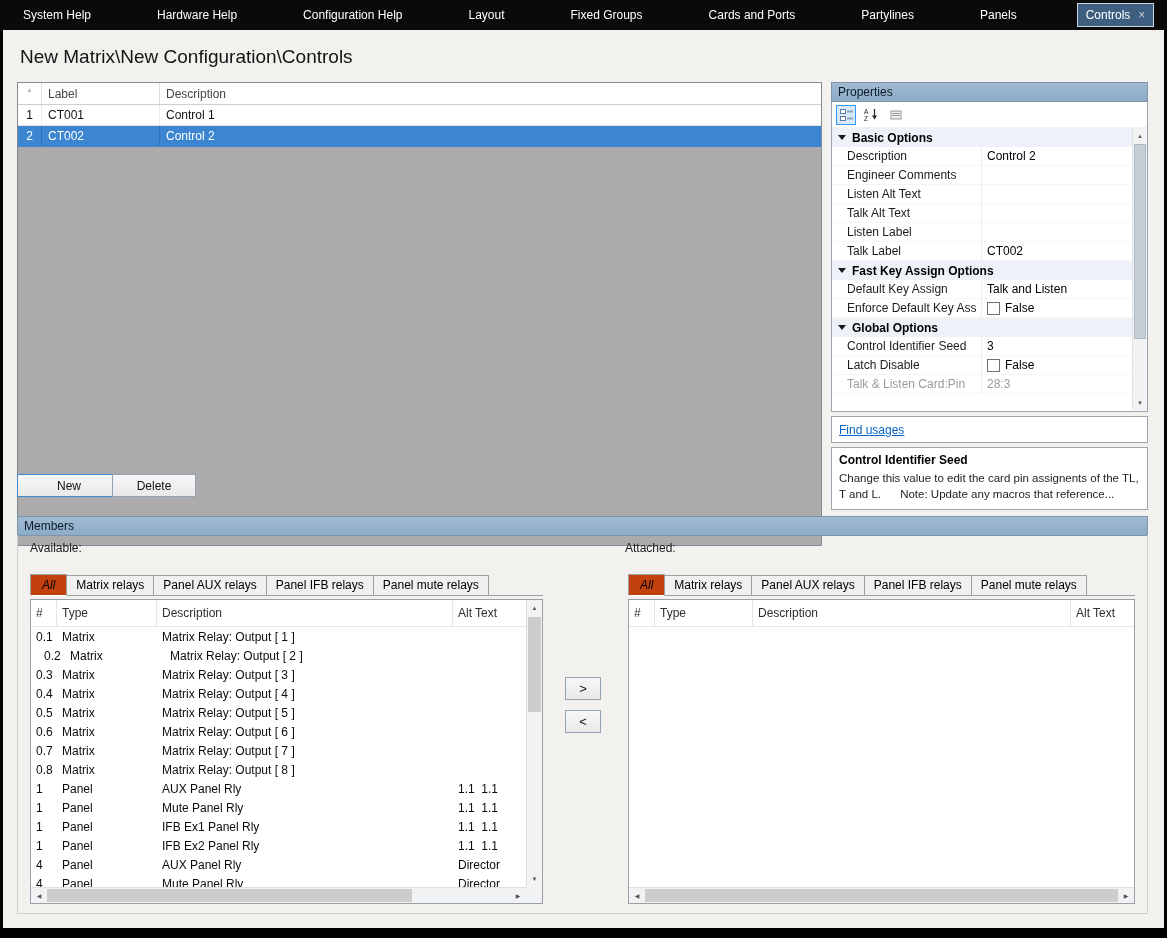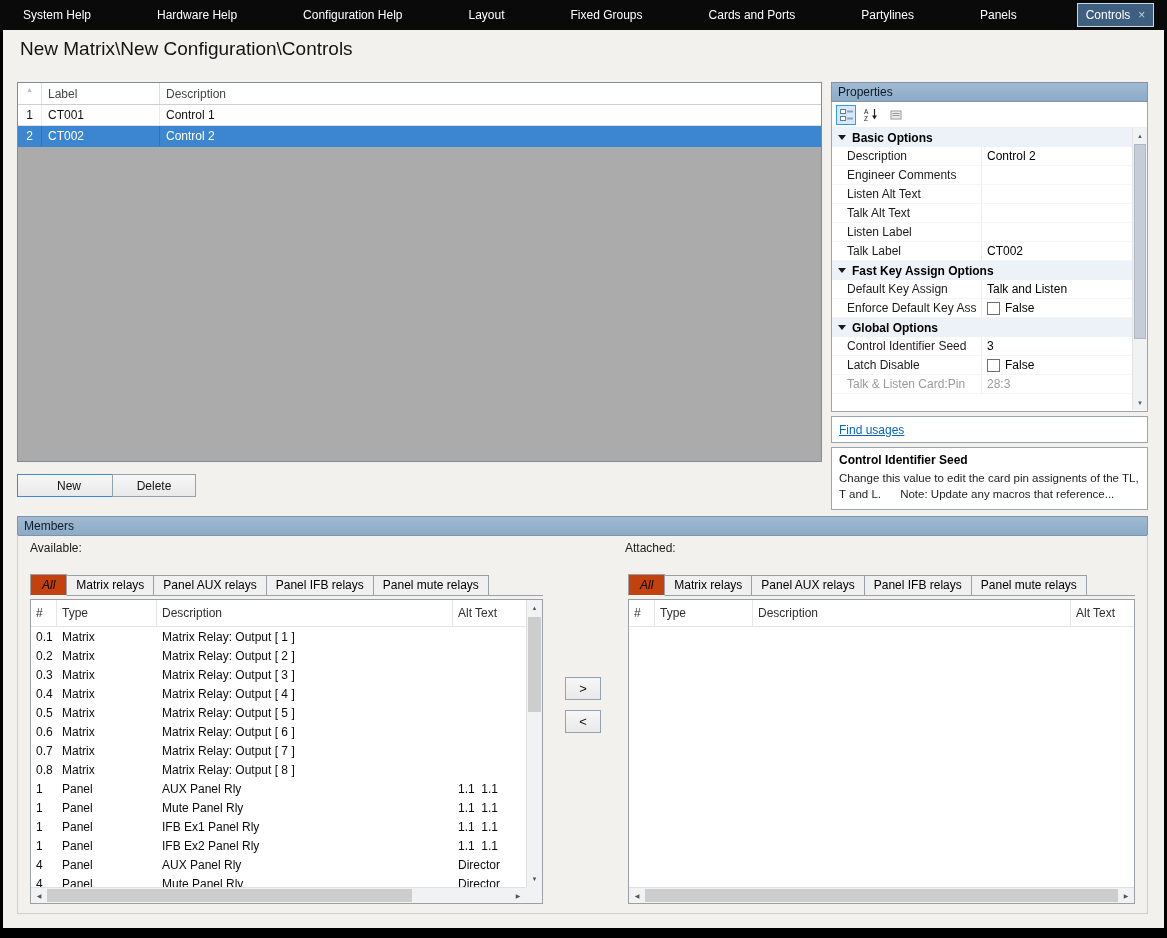--- a/index.html
+++ b/index.html
@@ -12,24 +12,24 @@
 
   
   .menubar { position: absolute; top: 0; left: 0; width: 100%; height: 30px; background: #0a0a0a; display: flex; align-items: center; padding: 0 10px; color: #fff; font-size: 12px; gap: 40px; }
   .menu-item { padding: 8px 13px; white-space: nowrap; cursor: default; }
   .active-tab { display: flex; align-items: center; gap: 8px; margin-left: 7px; padding: 4px 8px; background: #3e5f80; border: 1px solid #ccd6de; color: #fff; white-space: nowrap; }
   .tab-close { color: #c9ced3; font-size: 12px; line-height: 1; }
   .menubar-menu-icon { margin-left: auto; display: flex; flex-direction: column; align-items: center; gap: 2px; padding: 4px; }
   .menubar-menu-icon .bar { width: 11px; height: 2px; background: #dfdfdf; }
   .menubar-menu-icon .tri { width: 0; height: 0; border-left: 4px solid transparent; border-right: 4px solid transparent; border-top: 4px solid #dfdfdf; }
 
-  .page-title { position: absolute; left: 20px; top: 38px; font-size: 19px; color: #141414; }
-
-  
-  .controls-list { position: absolute; left: 17px; top: 82px; width: 805px; height: 380px; background: #ababab; border: 1px solid #828c96; overflow: hidden; }
+  .page-title { position: absolute; left: 20px; top: 46px; font-size: 19px; color: #141414; }
+
+  
+  .controls-list { position: absolute; left: 17px; top: 82px; width: 805px; height: 464px; background: #ababab; border: 1px solid #828c96; overflow: hidden; }
   .cl-header { display: flex; height: 22px; background: #fff; border-bottom: 1px solid #cfcfcf; color: #444; font-size: 12px; }
   .cl-header .c { display: flex; align-items: center; padding: 0 6px; border-right: 1px solid #dedede; }
   .c-num { width: 24px; justify-content: center; padding: 0; }
   .c-label { width: 118px; }
   .c-desc { flex: 1; border-right: none !important; }
   .sort-icon { font-size: 7px; color: #b9bec3; margin-top: -8px; }
   .cl-row { display: flex; height: 21px; background: #fff; border-bottom: 1px solid #e3e3e3; font-size: 12px; color: #111; }
   .cl-row .c { height: 100%; display: flex; align-items: center; padding: 0 6px; border-right: 1px solid #ececec; }
   .cl-row .c-num { justify-content: center; padding: 0; }
   .cl-row.selected { background: #3c86d1; color: #fff; border-bottom-color: #3c86d1; }
@@ -317,21 +317,21 @@
         <div class="c" style="flex: 1 1 0%; border-right: none;">Alt Text</div>
       </div>
     <div class="mt-rows">
         <div class="mt-row">
           <div class="c" style="width: 26px;">0.1</div>
           <div class="c" style="width: 100px;">Matrix</div>
           <div class="c" style="width: 296px;">Matrix Relay: Output [ 1 ]</div>
           <div class="c" style="flex: 1 1 0%;"></div>
         </div>
         <div class="mt-row">
-          <div class="c" style="width: 26px;">0.2</div>
+          <div class="c" style="width: 26px; margin-left: 8px;">0.2</div>
           <div class="c" style="width: 100px;">Matrix</div>
           <div class="c" style="width: 296px;">Matrix Relay: Output [ 2 ]</div>
           <div class="c" style="flex: 1 1 0%;"></div>
         </div>
         <div class="mt-row">
           <div class="c" style="width: 26px;">0.3</div>
           <div class="c" style="width: 100px;">Matrix</div>
           <div class="c" style="width: 296px;">Matrix Relay: Output [ 3 ]</div>
           <div class="c" style="flex: 1 1 0%;"></div>
         </div>

